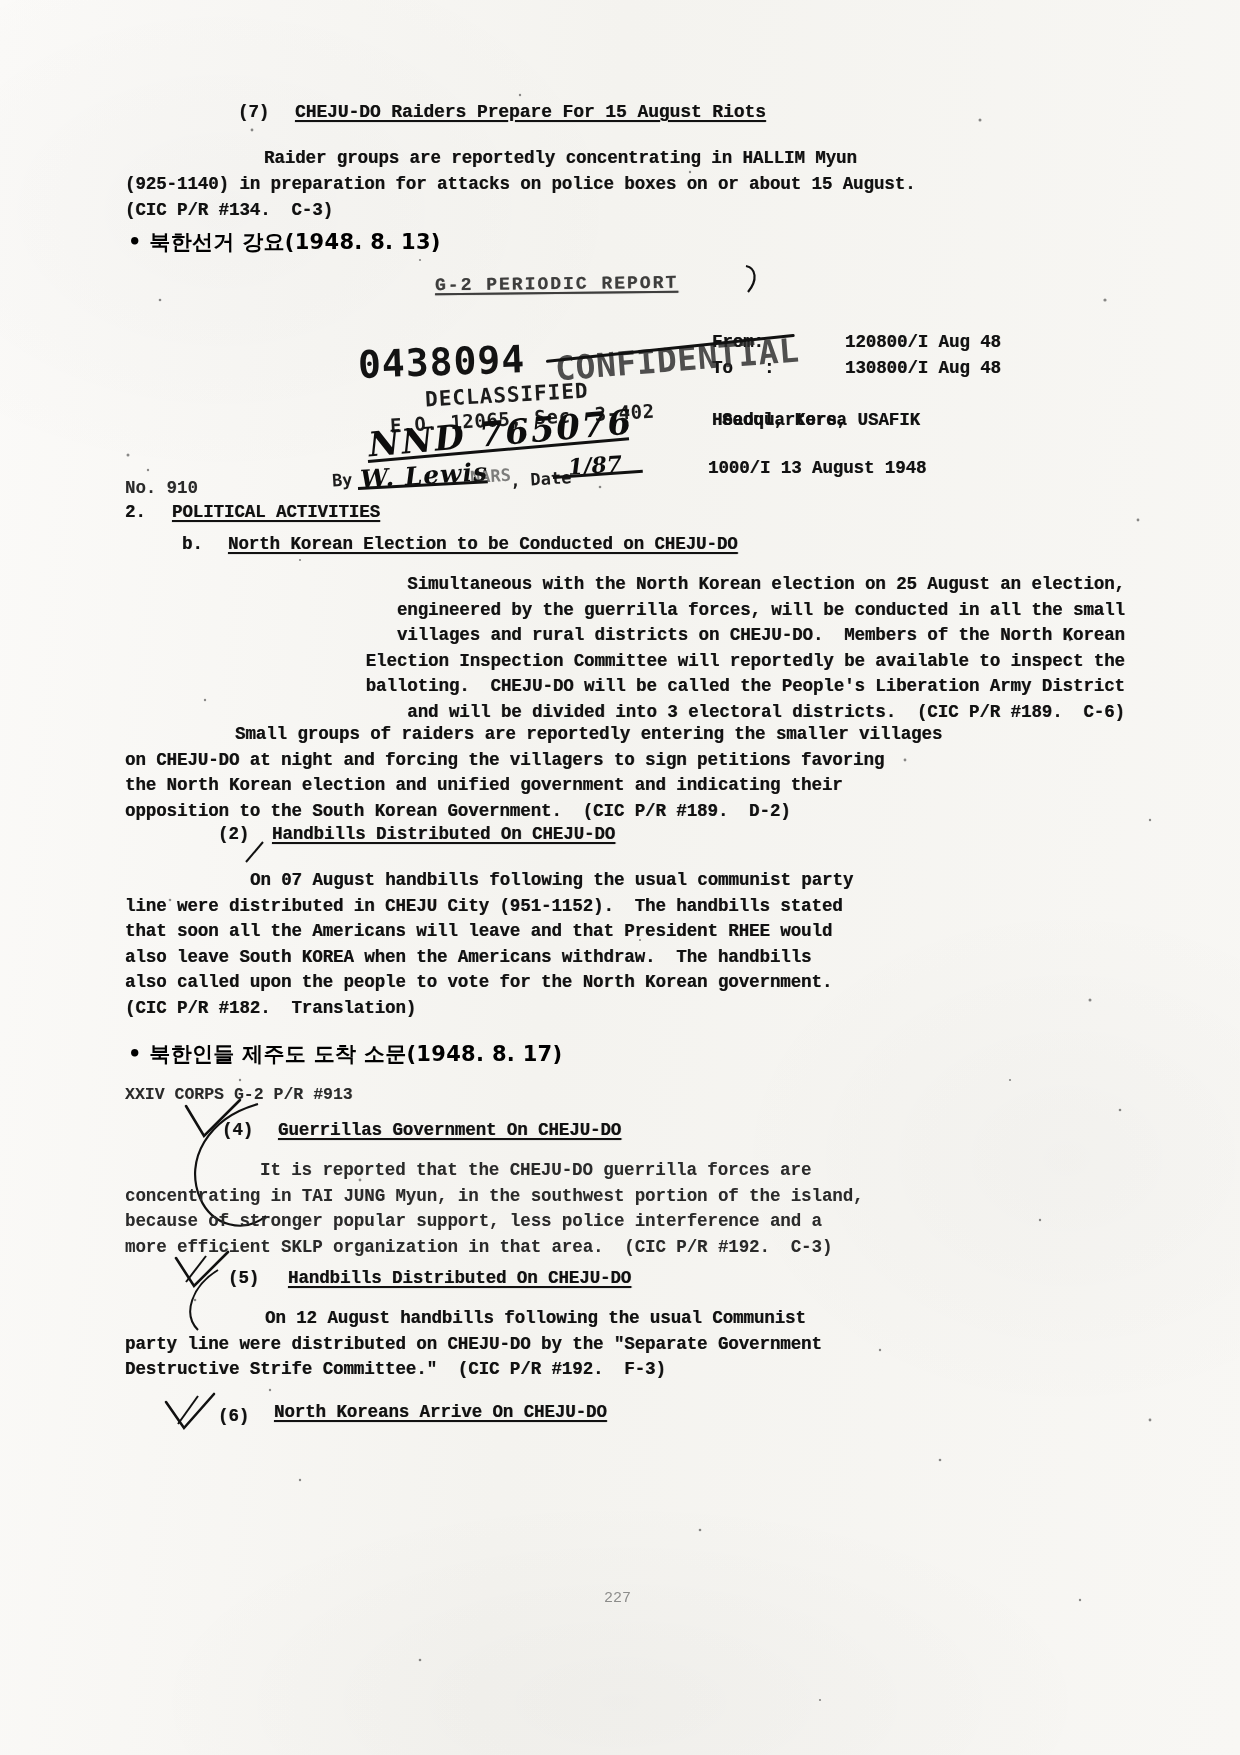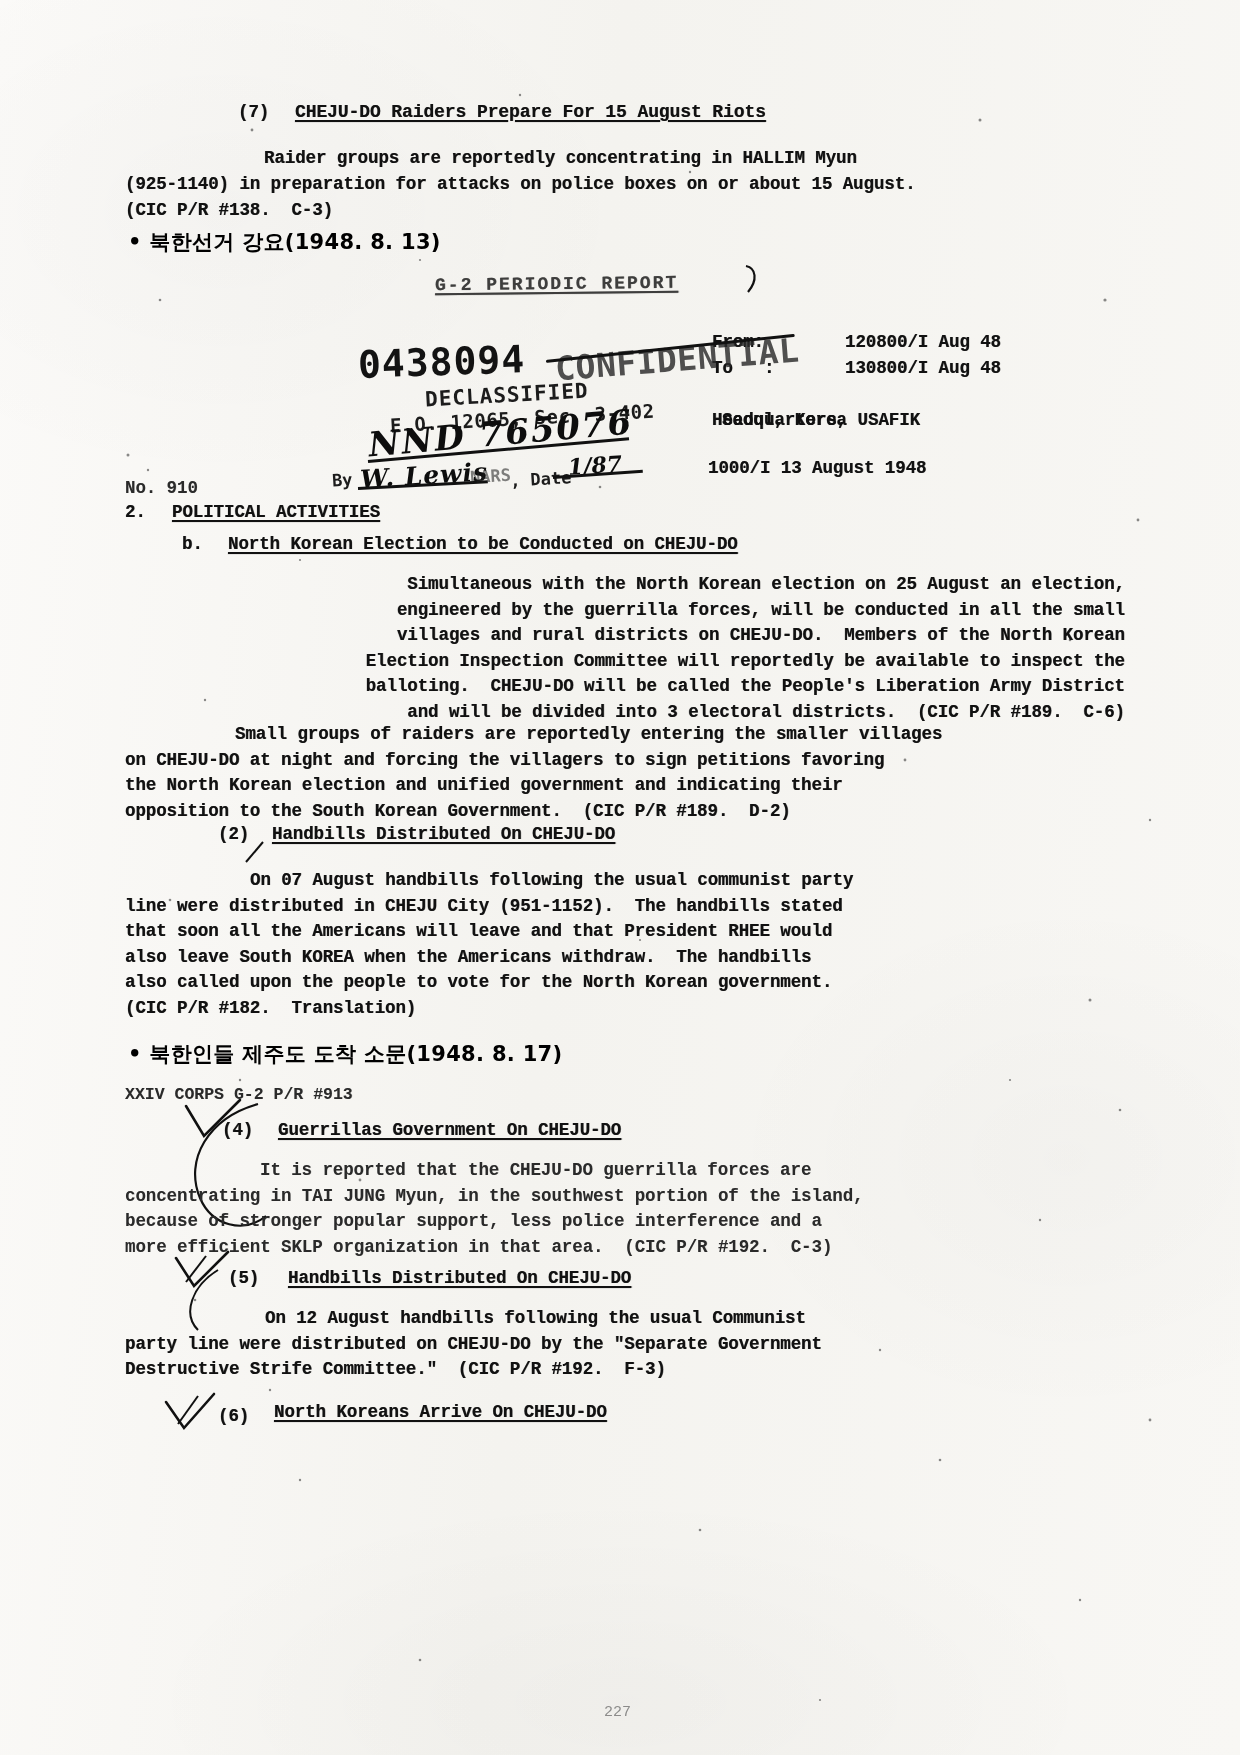--- a/index.html
+++ b/index.html
@@ -215,21 +215,21 @@
     </g>
   </svg>
 
   <div class="content">
 
     <div class="tw" style="left:238px; top:100px;">(7)</div>
     <div class="tw u" style="left:295px; top:100px; font-size:18px;">CHEJU-DO Raiders Prepare For 15 August Riots</div>
 
     <div class="tw" style="left:264px; top:146px;">Raider groups are reportedly concentrating in HALLIM Myun</div>
     <div class="tw" style="left:125px; top:172px;">(925-1140) in preparation for attacks on police boxes on or about 15 August.</div>
-    <div class="tw" style="left:125px; top:198px;">(CIC P/R #138.  C-3)</div>
+    <div class="tw" style="left:125px; top:198px;">(CIC P/R #134.  C-3)</div>
 
     <div class="kr" style="left:128px; top:228px;">• 북한선거 강요(1948. 8. 13)</div>
 
     <div class="tw u" style="left:435px; top:272px; font-size:18px; letter-spacing:2px; opacity:.8; transform:rotate(-0.6deg);">G-2 PERIODIC REPORT</div>
     <div class="pen" style="left:742px; top:262px;">
       <svg width="40" height="40" viewBox="0 0 40 40">
         <path d="M4 4 C 14 6, 16 18, 6 30" stroke="#111" stroke-width="2.2" fill="none"></path>
       </svg>
     </div>
 
@@ -332,16 +332,16 @@
 
     <div class="tw" style="left:218px; top:1404px;">(6)</div>
     <div class="tw u" style="left:274px; top:1400px;">North Koreans Arrive On CHEJU-DO</div>
     <div class="pen" style="left:162px; top:1392px;">
       <svg width="70" height="50" viewBox="0 0 70 50">
         <path d="M4 10 L 22 36 L 52 2" stroke="#111" stroke-width="2.6" fill="none" stroke-linecap="round"></path>
         <path d="M16 32 L 36 4" stroke="#111" stroke-width="2" fill="none"></path>
       </svg>
     </div>
 
-    <div class="pageno" style="left:604px; top:1704px;">227</div>
+    <div class="pageno" style="left:604px; top:1590px;">227</div>
 
   </div>
 </div>
 
 </body></html>

